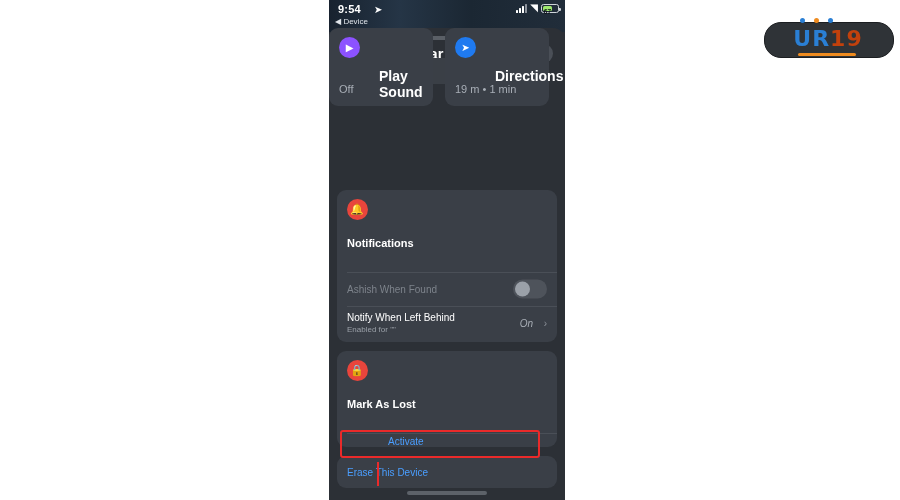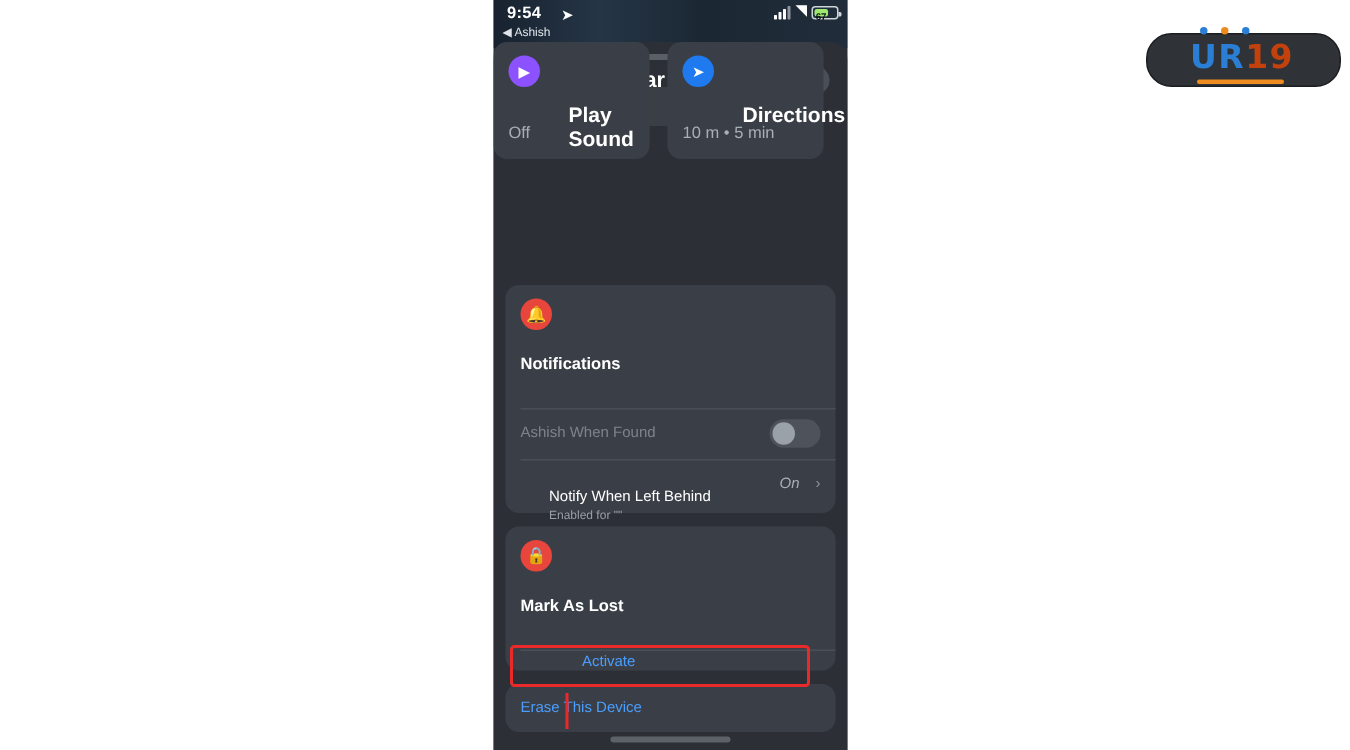--- a/index.html
+++ b/index.html
@@ -280,21 +280,21 @@
   .row-label {
     position: absolute;
     left: 10px;
     top: 50%;
     transform: translateY(-50%);
     font-size: 10px;
   }
   .row-label.dim { color: #7d838b; }
   .row-twoline {
     position: absolute;
-    left: 10px; top: 20px; margin-left: 19px;
+    left: 10px; top: 6px;
   }
   .row-twoline .l1 { color:#ffffff; font-size: 10px; }
   .row-twoline .l2 { color:#9aa0a8; font-size: 8px; margin-top:2px;}
   .row-value {
     position: absolute;
     right: 24px;
     top: 50%;
     transform: translateY(-50%);
     color: #a8aeb6;
     font-size: 10px;
@@ -419,21 +419,21 @@
 <div class="stage">
 
   <div class="phone">
 
     <div class="phone-topstrip"></div>
 
     <div class="statusbar">
       <div class="sb-time">9:54</div>
       <div class="sb-loc-arrow">➤</div>
       <div class="sb-back">
-        ◀ <span>Ashish</span>
+        ◀ <span>Device</span>
       </div>
       <div class="sb-right">
         <span class="sb-sig">
             <i></i>
             <i></i>
             <i></i>
             <i></i>
           </span>
         <span class="sb-wifi">◥</span>
         <span class="sb-batt">
@@ -459,21 +459,21 @@
 
       <div class="card-two">
         <div class="tile left">
           <div class="tile-icon" style="background:#8c52ff">▶</div>
           <div class="tile-title">Play Sound</div>
           <div class="tile-sub">Off</div>
         </div>
         <div class="tile right">
           <div class="tile-icon" style="background:#1f7af0">➤</div>
           <div class="tile-title">Directions</div>
-          <div class="tile-sub">10 m • 5 min</div>
+          <div class="tile-sub">19 m • 1 min</div>
         </div>
       </div>
 
       <div class="card card-notif">
         <div class="sec-icon" style="background:#e8453c">🔔</div>
         <div class="sec-title">Notifications</div>
 
         <div class="divider" style="top:82px"></div>
 
         <div class="row" style="top:82px">

